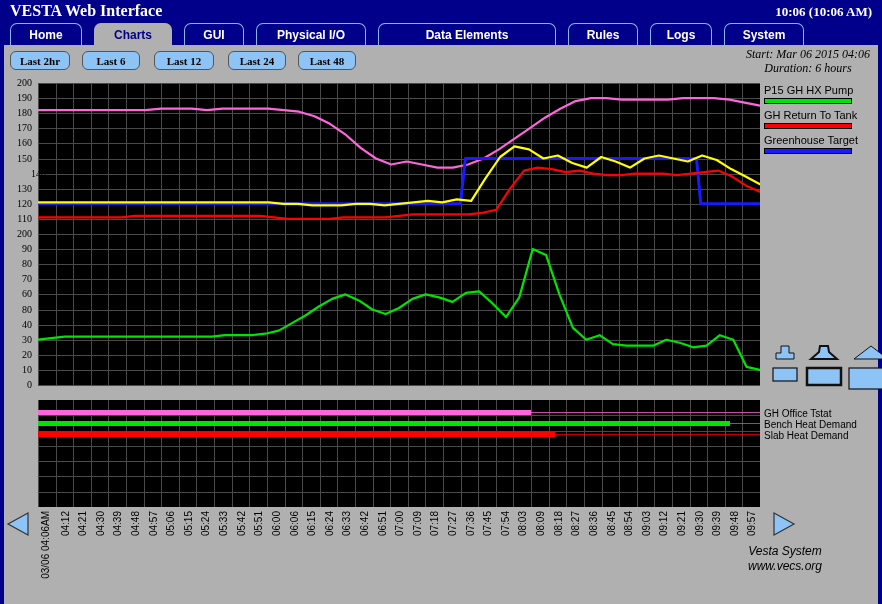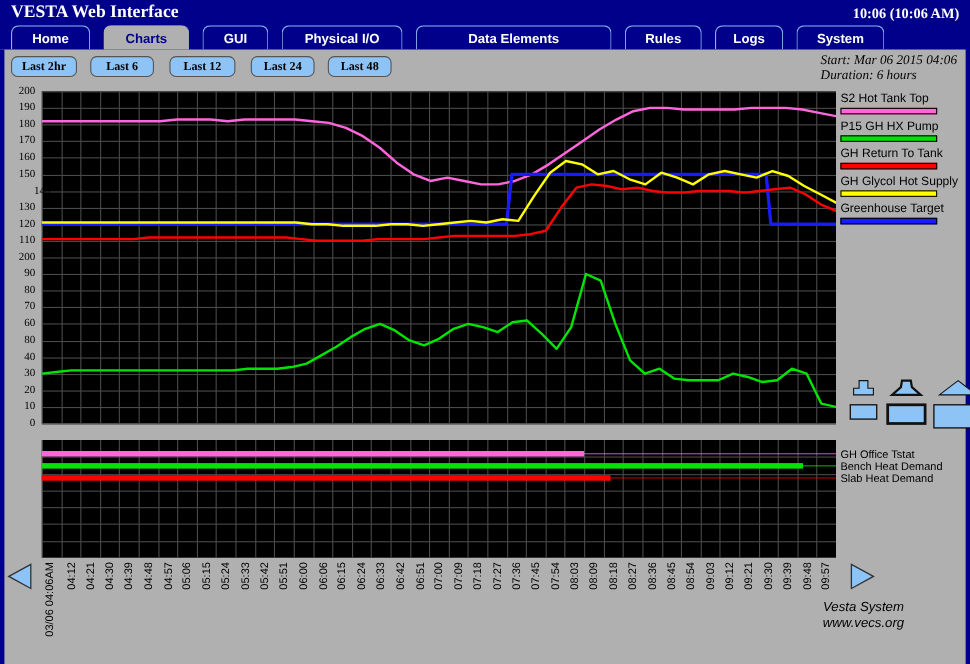--- a/index.html
+++ b/index.html
@@ -22,21 +22,21 @@
     border:1px solid #87b6ef;border-bottom:none;
     border-top-left-radius:7px;border-top-right-radius:7px;
     background:#00008B;color:#ffffff;font-size:12px;font-weight:bold;
     display:flex;align-items:center;justify-content:center;
     font-family:"Liberation Sans",sans-serif;}
   .tab.active{background:#b0b0b0;color:#00008B;border-color:#b0b0b0;}
   .tbtn{position:absolute;top:6px;height:19px;box-sizing:border-box;
     background:#8ec3f5;border:1px solid #555;border-radius:6px;
     color:#000;font-family:"Liberation Serif",serif;font-size:11px;font-weight:bold;
     display:flex;align-items:center;justify-content:center;}
-  #range-info{position:absolute;right:8px;top:2px;text-align:left;
+  #range-info{position:absolute;right:8px;top:2px;text-align:center;
     color:#000;font-family:"Liberation Serif",serif;font-style:italic;font-size:12px;line-height:14px;}
   
   #panel{position:absolute;left:0;top:45px;width:878px;height:559px;background:#b0b0b0;}
   
   #plot-main{position:absolute;left:38px;top:83px;width:722px;height:302px;background:#000;}
   #plot-digital{position:absolute;left:38px;top:400px;width:722px;height:107px;background:#000;}
   .gridline{position:absolute;background:#4a4a4a;}
   .axis-label{position:absolute;color:#000;font-family:"Liberation Serif",serif;font-size:10px;
     text-align:right;width:26px;}
   .xlab{position:absolute;color:#000;font-family:"Liberation Sans",sans-serif;font-size:10px;
@@ -304,34 +304,26 @@
     <div class="xlab" style="left: 623px; top: 511px; transform: rotate(-90deg) translateX(-100%);">08:54</div>
     <div class="xlab" style="left: 641px; top: 511px; transform: rotate(-90deg) translateX(-100%);">09:03</div>
     <div class="xlab" style="left: 658px; top: 511px; transform: rotate(-90deg) translateX(-100%);">09:12</div>
     <div class="xlab" style="left: 676px; top: 511px; transform: rotate(-90deg) translateX(-100%);">09:21</div>
     <div class="xlab" style="left: 694px; top: 511px; transform: rotate(-90deg) translateX(-100%);">09:30</div>
     <div class="xlab" style="left: 711px; top: 511px; transform: rotate(-90deg) translateX(-100%);">09:39</div>
     <div class="xlab" style="left: 729px; top: 511px; transform: rotate(-90deg) translateX(-100%);">09:48</div>
     <div class="xlab" style="left: 746px; top: 511px; transform: rotate(-90deg) translateX(-100%);">09:57</div>
     <div id="legend-main">
       <div class="leg-item">
-        <div class="leg-text">S2 Hot Tank Top</div>
-        <div class="leg-swatch" style="background: rgb(255, 102, 221);"></div>
-      </div>
-      <div class="leg-item">
         <div class="leg-text">P15 GH HX Pump</div>
         <div class="leg-swatch" style="background: rgb(0, 229, 0);"></div>
       </div>
       <div class="leg-item">
         <div class="leg-text">GH Return To Tank</div>
         <div class="leg-swatch" style="background: rgb(255, 0, 0);"></div>
-      </div>
-      <div class="leg-item">
-        <div class="leg-text">GH Glycol Hot Supply</div>
-        <div class="leg-swatch" style="background: rgb(255, 255, 0);"></div>
       </div>
       <div class="leg-item">
         <div class="leg-text">Greenhouse Target</div>
         <div class="leg-swatch" style="background: rgb(26, 26, 255);"></div>
       </div>
     </div>
     <div id="zoom-icons">
       <div style="position: absolute; left: 8px; top: 0px;"><svg width="30" height="46">
           <polygon points="11,2 19,2 19,9 24,9 24,15 6,15 6,9 11,9" fill="#8ec3f5" stroke="#111" stroke-width="1"></polygon>
           <rect x="3" y="24" width="24" height="13" fill="#8ec3f5" stroke="#111" stroke-width="1.2"></rect>

